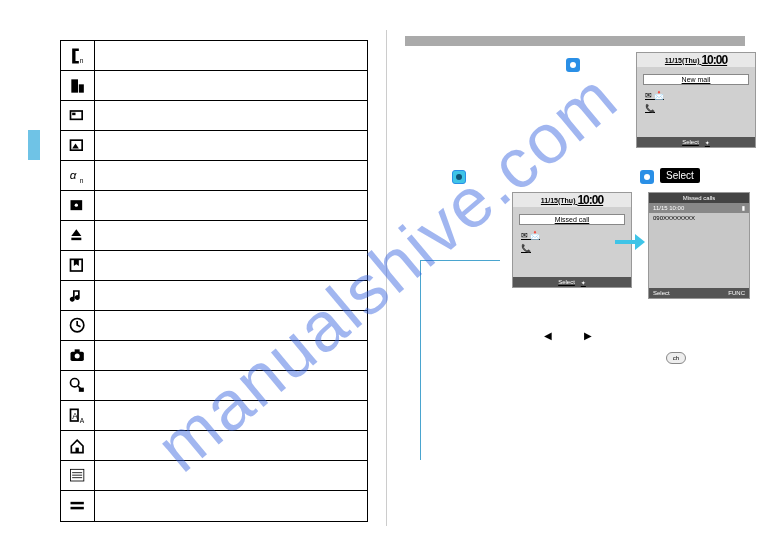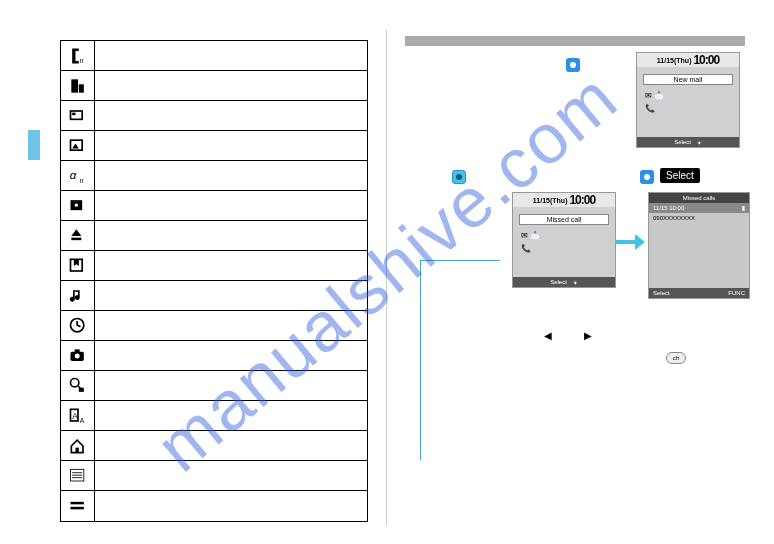--- a/index.html
+++ b/index.html
@@ -83,24 +83,25 @@
   .blueline-h {
     position: absolute;
     left: 420px;
     top: 260px;
     width: 80px;
     height: 1px;
     background: #4aa5cf;
   }
   .phone {
     position: absolute;
-    width: 104px;
+    width: 120px;
     background: #ddd;
     border: 1px solid #999;
     font-size: 7px;
+    text-decoration: underline;
   }
   .phone .topbar {
     height: 14px;
     background: #e8e8e8;
     display: flex;
     align-items: center;
     justify-content: center;
     font-weight: bold;
   }
   .phone .topbar .time {

